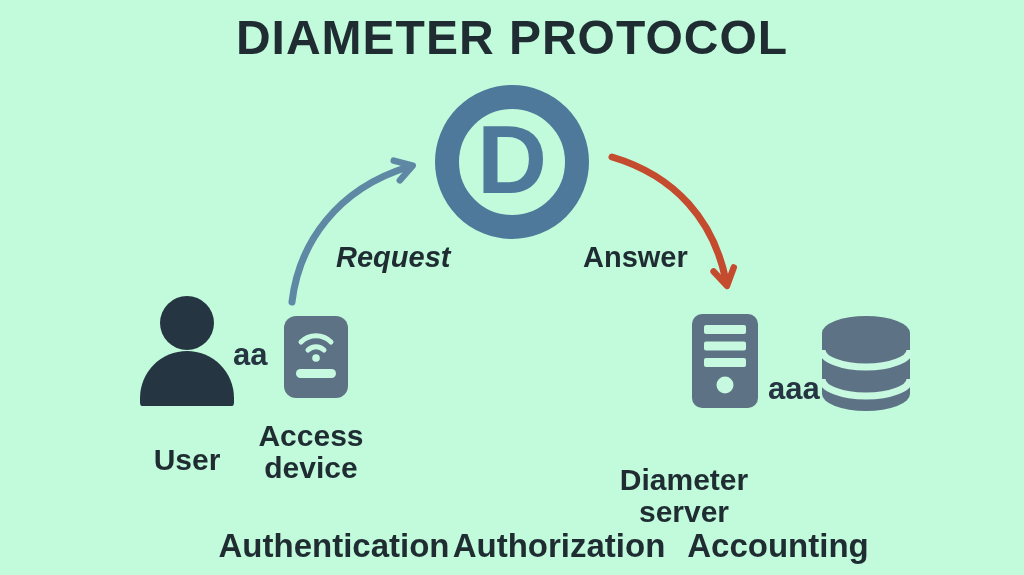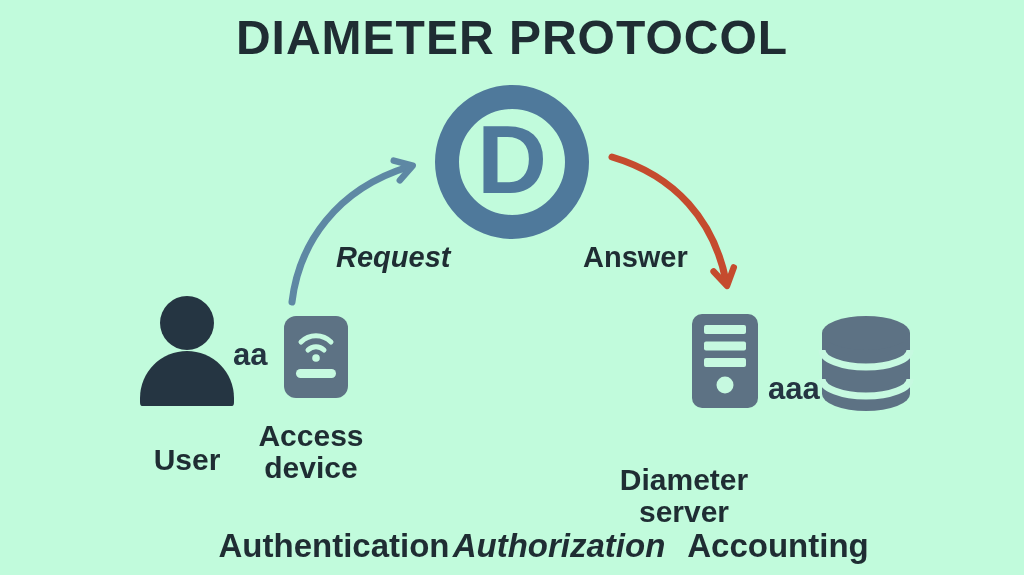--- a/index.html
+++ b/index.html
@@ -34,21 +34,21 @@
   #d-letter{
     left:512px;top:163px;transform:translate(-50%,-54%);
     font-size:97px;font-weight:800;color:var(--dblue,#4f799b);
     line-height:1;
   }
   .footer-word{
     top:527px;transform:translateX(-50%);
     font-size:33px;font-weight:700;color:var(--ink,#1f2d33);white-space:nowrap;
   }
   #footer-word-0{left:290px;margin-left:44px;}
-  #footer-word-1{left:559px;font-style:italic;}
+  #footer-word-1{left:559px;}
   #footer-word-2{left:778px;}
 </style>
 </head>
 <body>
 
 <div id="title" class="abs">DIAMETER PROTOCOL</div>
 
 <svg id="diagram-svg" class="abs" width="1024" height="575" viewBox="0 0 1024 575">
   <defs>
     <marker id="head-blue" viewBox="0 0 10 10" refX="5.5" refY="5" markerWidth="4.2" markerHeight="4.2" orient="auto">

